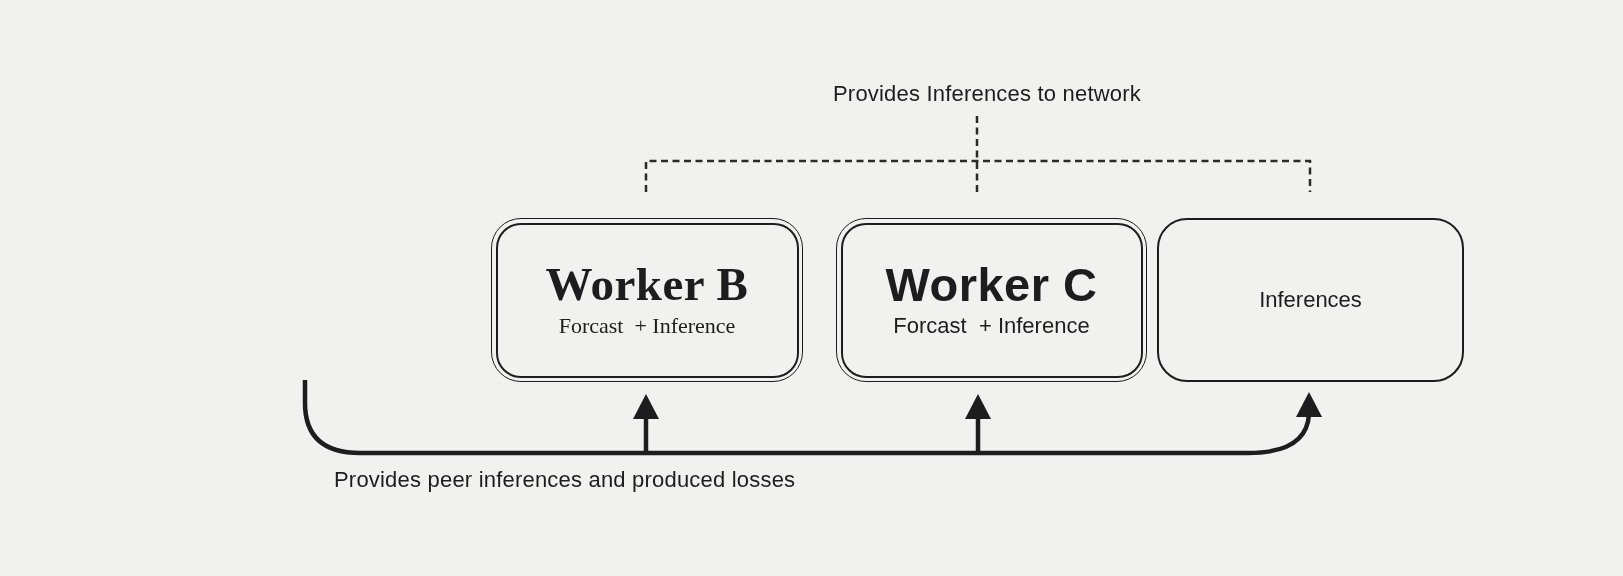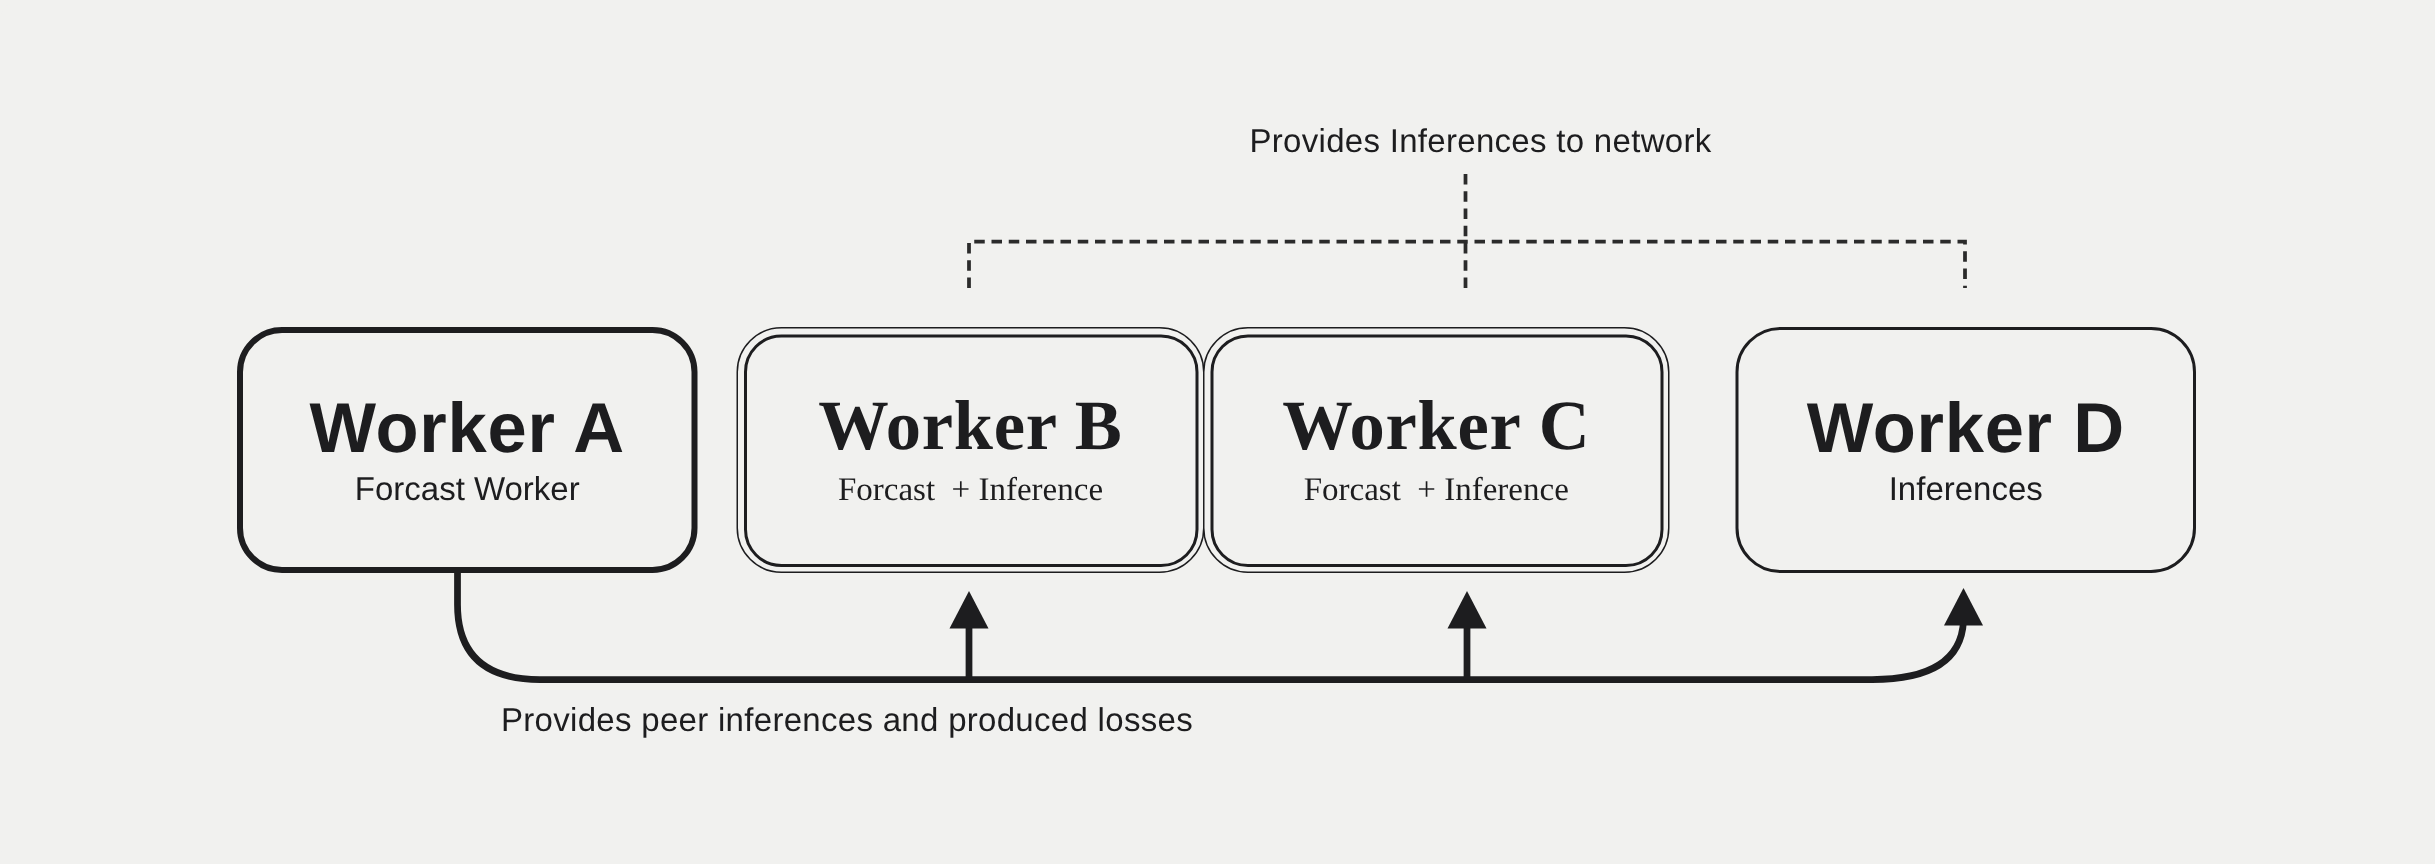--- a/index.html
+++ b/index.html
@@ -74,21 +74,21 @@
     line-height: 1.05;
     letter-spacing: 0.5px;
   }
   .worker-subtitle {
     font-size: 22px;
     line-height: 1.2;
     white-space: pre;
   }
   .box-a { left: 158px; width: 307px; }
   .box-b { left: 491px; width: 312px; font-family: Liberation Serif, serif; }
-  .box-c { left: 802px; width: 311px; font-family: Liberation Serif, serif; }
+  .box-c { left: 836px; width: 311px; }
   .box-d { left: 1157px; width: 307px; }
 </style>
 </head>
 <body>
 
 <div class="canvas">
 
   <svg class="connector-svg" viewBox="0 0 1623 576" xmlns="http://www.w3.org/2000/svg">
 
     <path d="M646 192 L646 161 L1310 161 L1310 192" fill="none" stroke="#2b2b2b" stroke-width="2.5" stroke-dasharray="7 4.5"></path>
@@ -97,43 +97,36 @@
     <path d="M305 380 L305 403 Q305 453 360 453 L1248 453 Q1307 453 1309 414" fill="none" stroke="#1d1d1f" stroke-width="4.5"></path>
     <path d="M646 453 L646 417" fill="none" stroke="#1d1d1f" stroke-width="4.5"></path>
     <path d="M978 453 L978 417" fill="none" stroke="#1d1d1f" stroke-width="4.5"></path>
     <polygon points="646,394 633,419 659,419" fill="#1d1d1f"></polygon>
     <polygon points="978,394 965,419 991,419" fill="#1d1d1f"></polygon>
     <polygon points="1309,392 1296,417 1322,417" fill="#1d1d1f"></polygon>
   </svg>
 
   <div class="annotation top">Provides Inferences to network</div>
 
-  <div class="worker-box single-thick box-a">
-    <div class="worker-inner">
-      <div class="worker-title">Worker A</div>
-      <div class="worker-subtitle">Forcast Worker</div>
-    </div>
-  </div>
 
   <div class="worker-box double box-b">
     <div class="worker-inner">
       <div class="worker-title">Worker B</div>
       <div class="worker-subtitle">Forcast  + Inference</div>
     </div>
   </div>
 
   <div class="worker-box double box-c">
     <div class="worker-inner">
       <div class="worker-title">Worker C</div>
       <div class="worker-subtitle">Forcast  + Inference</div>
     </div>
   </div>
 
   <div class="worker-box single-thin box-d">
     <div class="worker-inner">
-      <div class="worker-title">Worker D</div>
       <div class="worker-subtitle">Inferences</div>
     </div>
   </div>
 
   <div class="annotation bottom">Provides peer inferences and produced losses</div>
 
 </div>
 
 </body></html>

